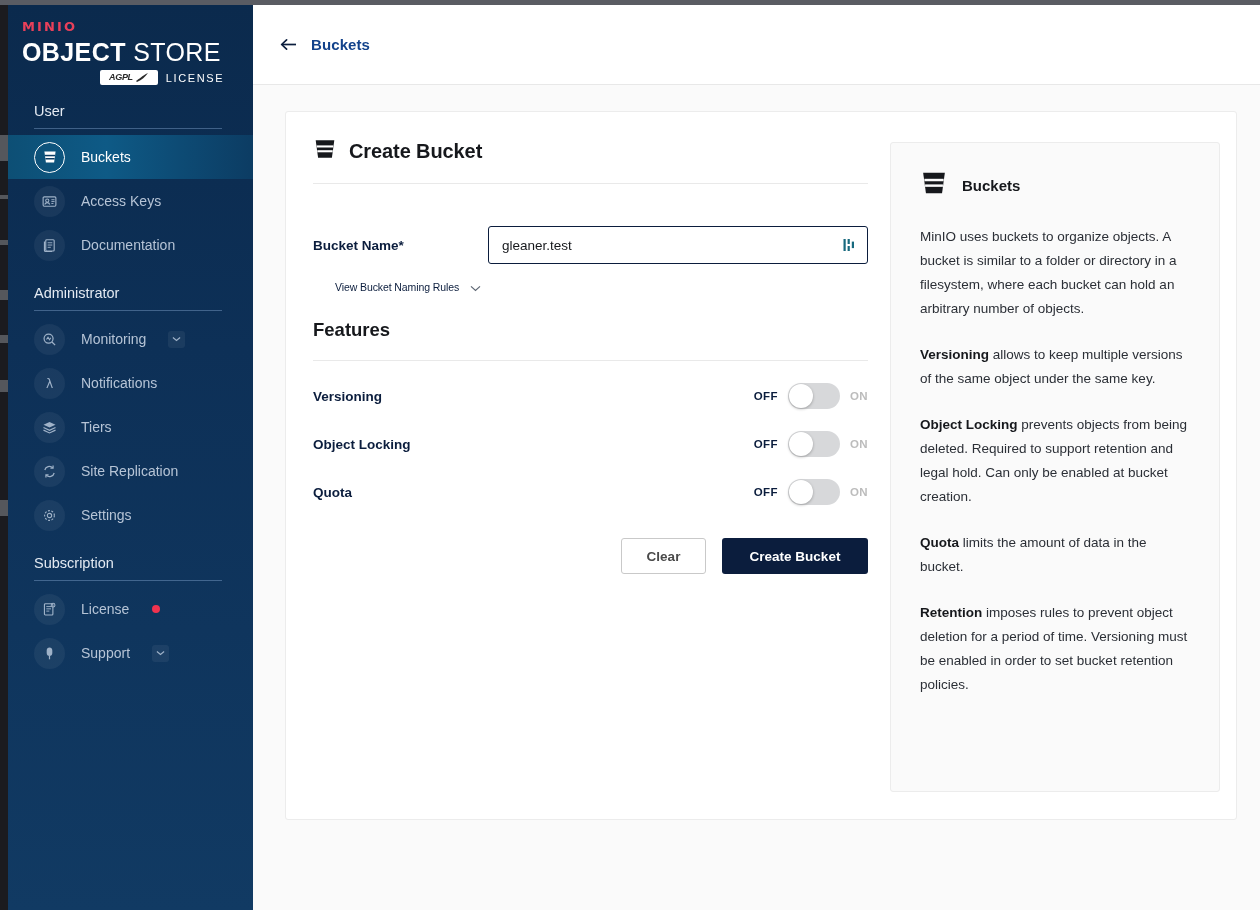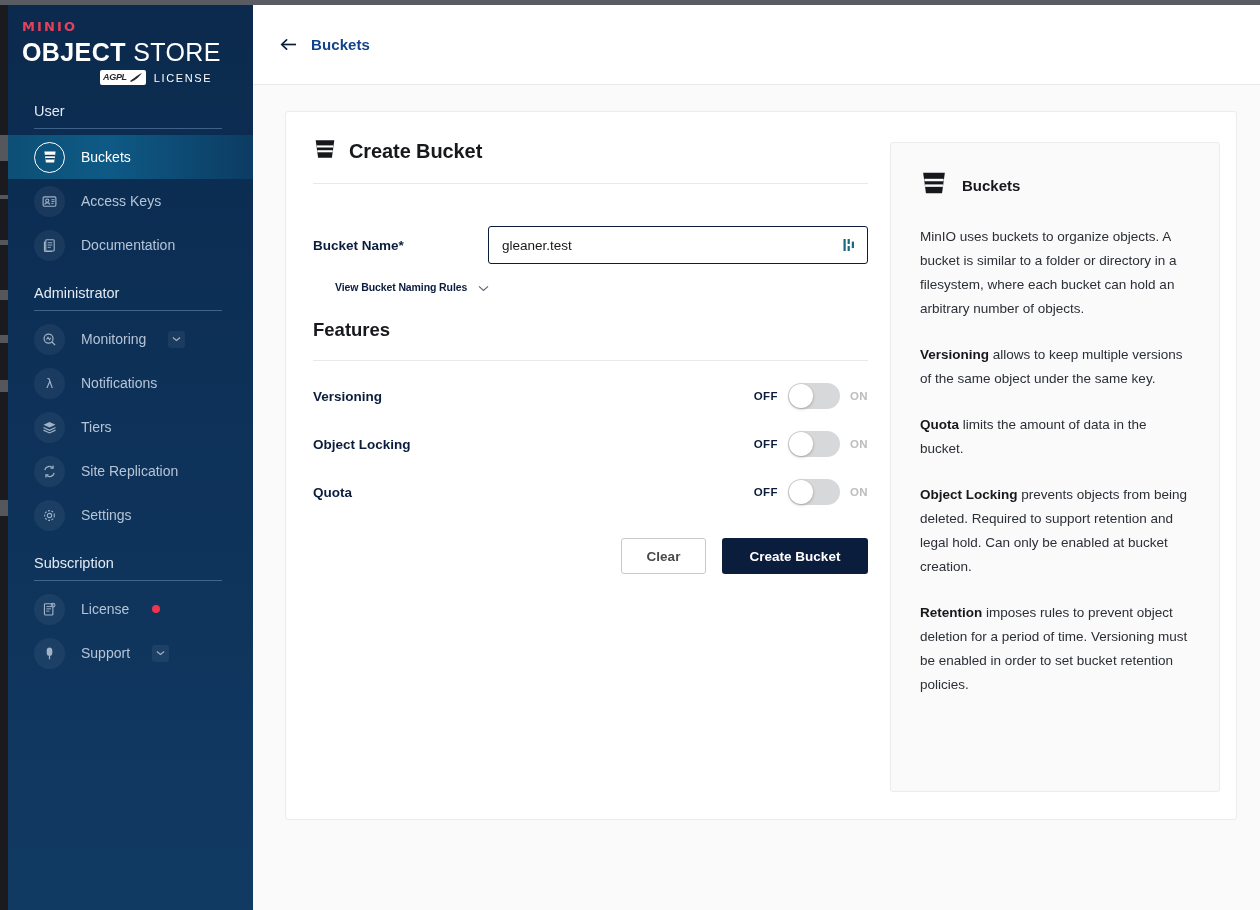--- a/index.html
+++ b/index.html
@@ -76,21 +76,21 @@
     align-items: center;
     gap: 8px;
     padding-left: 78px;
   }
   .agpl-badge {
     display: inline-flex;
     align-items: center;
     gap: 2px;
     background: #ffffff;
     border-radius: 2px;
-    padding: 1px 3px;
+    padding: 1px 9px;
     height: 15px;
   }
   .agpl-badge .agpl-text {
     font-size: 9px;
     font-weight: 700;
     font-style: italic;
     color: #2a2a2a;
     letter-spacing: -.3px;
     line-height: 9px;
   }
@@ -268,21 +268,21 @@
   .naming-rules {
     margin-top: 14px;
     margin-left: 22px;
     display: inline-flex;
     align-items: center;
     gap: 11px;
     cursor: pointer;
   }
   .naming-rules-text {
     font-size: 10.5px;
-    font-weight: 700;
+    font-weight: 400;
     color: #0b1d3d;
     letter-spacing: -.1px;
   }
 
   .features-title {
     margin-top: 23px;
     font-size: 18.5px;
     font-weight: 700;
     color: #16181c;
     padding-bottom: 19px;
@@ -664,20 +664,20 @@
               <path d="M1.8 2.2h12.4l-1.6 11.6H3.4Z" fill="#16181c"></path>
               <rect x="2.5" y="5.6" width="11" height="1.4" fill="#fafafa"></rect>
               <rect x="2.9" y="8.8" width="10.2" height="1.4" fill="#fafafa"></rect>
             </svg>
           </span>
           <span class="help-head-title">Buckets</span>
         </div>
 
         <p class="help-p"><span>MinIO uses buckets to organize objects. A bucket is similar to a folder or directory in a filesystem, where each bucket can hold an arbitrary number of objects.</span></p>
         <p class="help-p"><b>Versioning</b><span> allows to keep multiple versions of the same object under the same key.</span></p>
+        <p class="help-p"><b>Object Locking</b><span> prevents objects from being deleted. Required to support retention and legal hold. Can only be enabled at bucket creation.</span></p>
         <p class="help-p"><b>Quota</b><span> limits the amount of data in the bucket.</span></p>
-        <p class="help-p"><b>Object Locking</b><span> prevents objects from being deleted. Required to support retention and legal hold. Can only be enabled at bucket creation.</span></p>
         <p class="help-p"><b>Retention</b><span> imposes rules to prevent object deletion for a period of time. Versioning must be enabled in order to set bucket retention policies.</span></p>
       </div>
 
     </div>
   </div>
 </div>
 
 </body></html>

